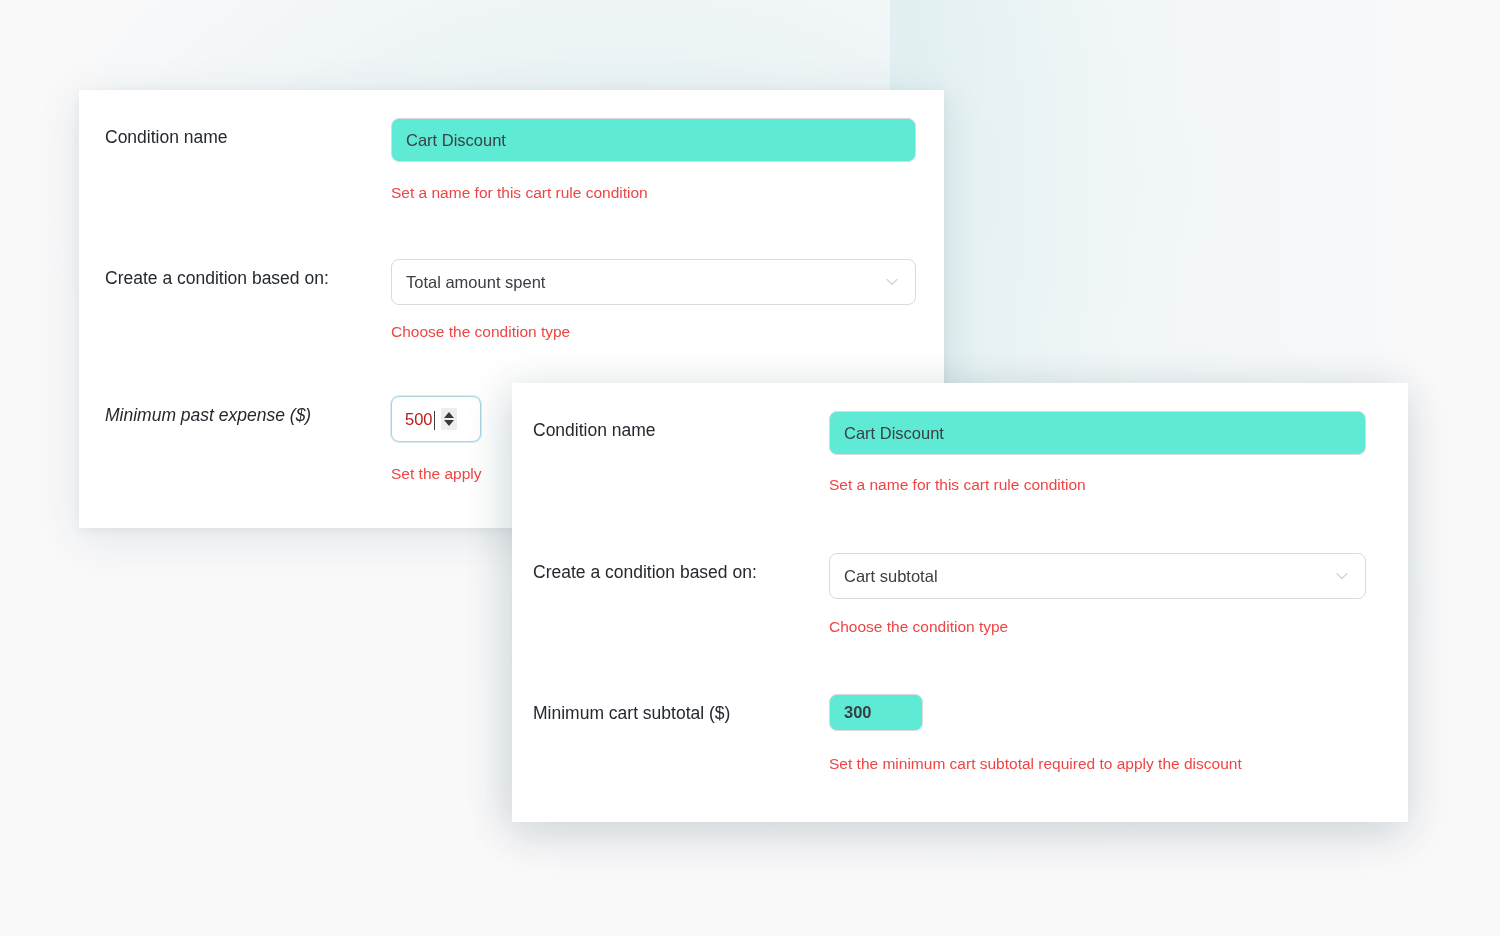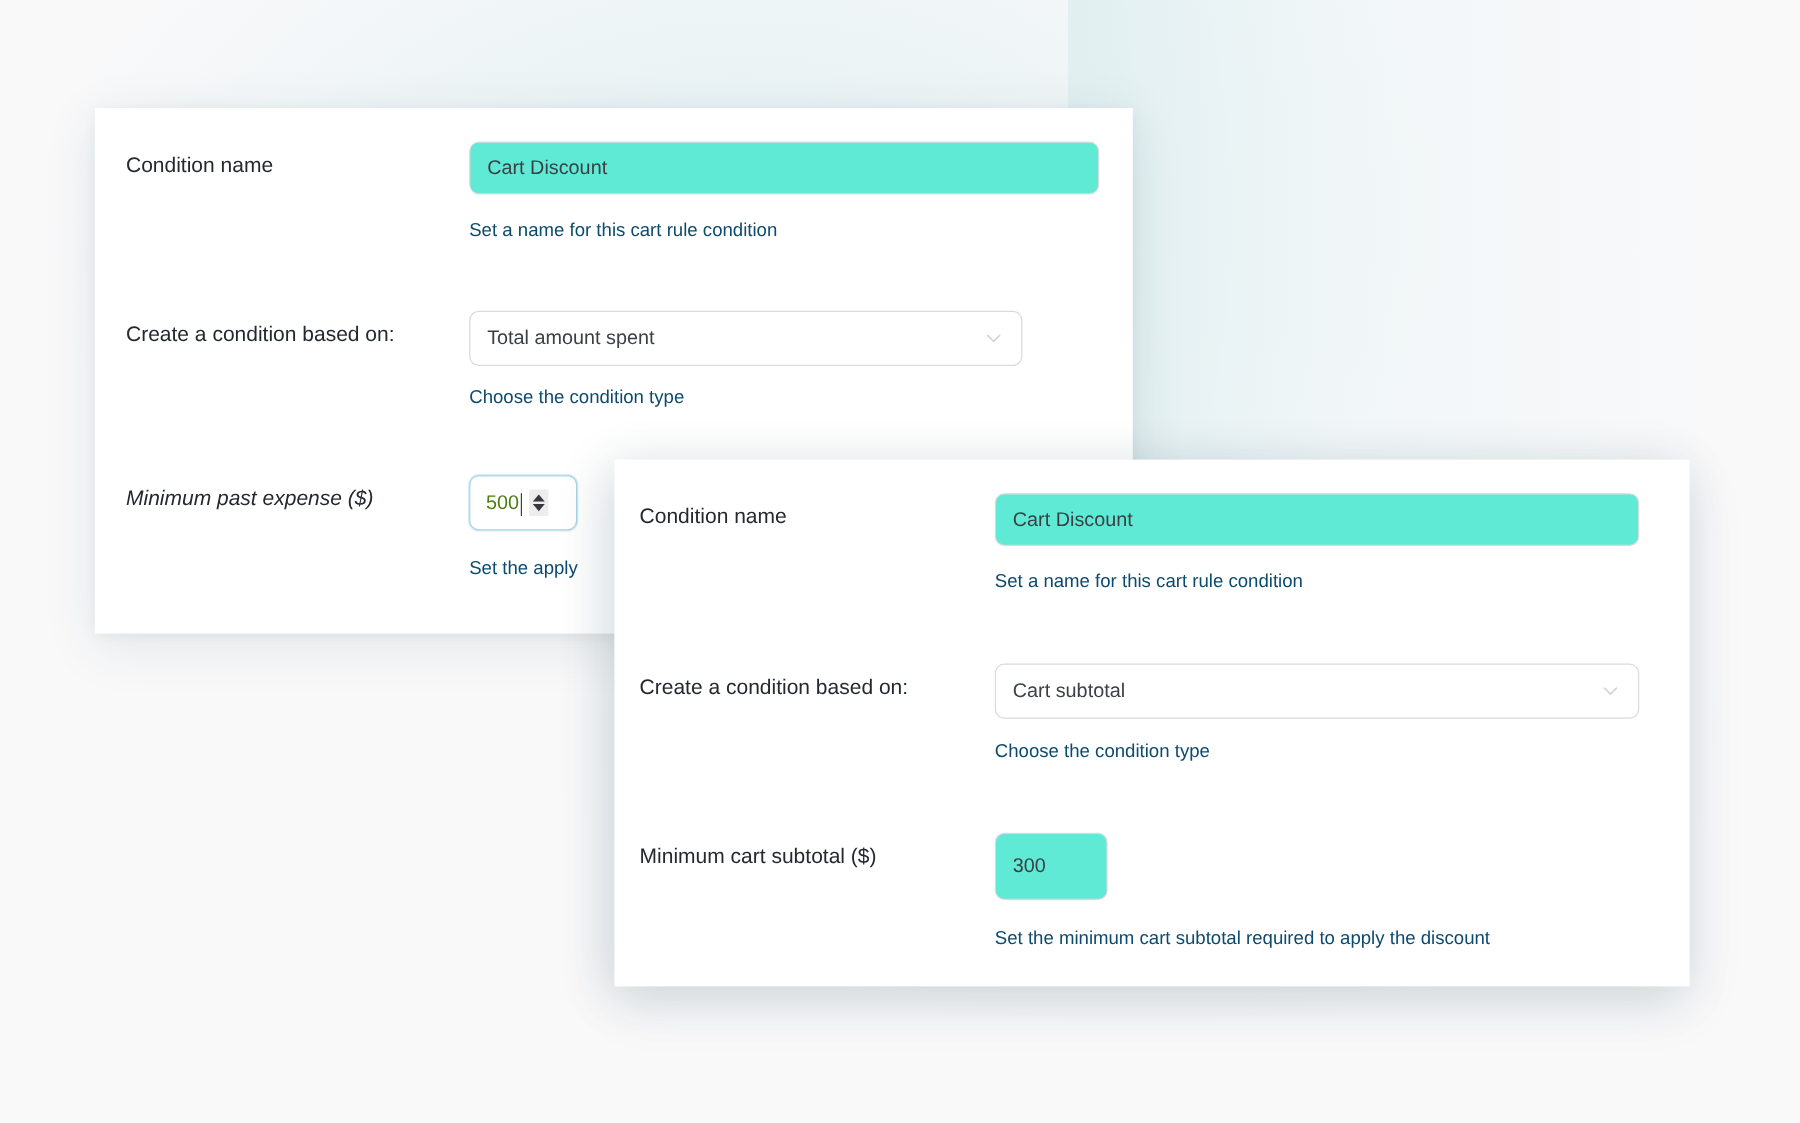--- a/index.html
+++ b/index.html
@@ -80,21 +80,21 @@
     font-size: 17.5px;
     line-height: 1.25;
     white-space: nowrap;
     padding-top: 9px;
   }
   .field-col {
     display: flex;
     flex-direction: column;
   }
   .help-text {
-    color: #0c4a6e;
+    color: #ef4444;
     font-size: 15.5px;
     line-height: 1.3;
     white-space: nowrap;
   }
 
   
   .text-input {
     height: 44px;
     border: 1px solid #d8dadd;
     border-radius: 8px;
@@ -145,21 +145,21 @@
     border-radius: 8px;
     background: #ffffff;
     padding: 0 6px 0 13px;
   }
   .num-wrap.focused {
     border-color: #a9d4e4;
     box-shadow: 0 0 0 1px rgba(169, 212, 228, 0.45);
   }
   .num-value {
     font-size: 16.5px;
-    color: #4d7c0f;
+    color: #b91c1c;
     line-height: 1;
   }
   .caret {
     display: inline-block;
     width: 1px;
     height: 19px;
     background: #3b4046;
     margin-left: 1px;
     vertical-align: middle;
     position: relative;
@@ -201,21 +201,21 @@
     <div class="field-col">
       <input class="text-input" style="width: 525px;" value="Cart Discount" placeholder="Condition name">
       <div class="help-text" style="margin-top:21px;">Set a name for this cart rule condition</div>
     </div>
   </div>
 
   <div class="form-row" style="left:26px; top:169px;">
     <div class="field-label" style="width:286px;">Create a condition based on:</div>
     <div class="field-col">
       <div class="select-wrap">
-        <div class="select-box" style="width:461px;">
+        <div class="select-box" style="width:525px;">
           <span>Total amount spent</span>
         </div>
         <span class="chevron">
           <svg viewBox="0 0 18 18" width="18" height="18" aria-hidden="true">
             <path d="M4 6.5 L9 11.5 L14 6.5" fill="none" stroke="#d2d4d7" stroke-width="1.4" stroke-linecap="round" stroke-linejoin="round"></path>
           </svg>
         </span>
       </div>
       <div class="help-text" style="margin-top:17px;">Choose the condition type</div>
     </div>
@@ -263,18 +263,18 @@
           </svg>
         </span>
       </div>
       <div class="help-text" style="margin-top:18px;">Choose the condition type</div>
     </div>
   </div>
 
   <div class="form-row" style="left:21px; top:311px;">
     <div class="field-label" style="width:296px;">Minimum cart subtotal ($)</div>
     <div class="field-col">
-      <input class="text-input" style="width: 94px; height: 56px;" value="300">
+      <input class="text-input" style="width: 94px; height: 37px; font-weight: bold;" value="300">
       <div class="help-text" style="margin-top:23px;">Set the minimum cart subtotal required to apply the discount</div>
     </div>
   </div>
 
 </div>
 
 </body></html>

